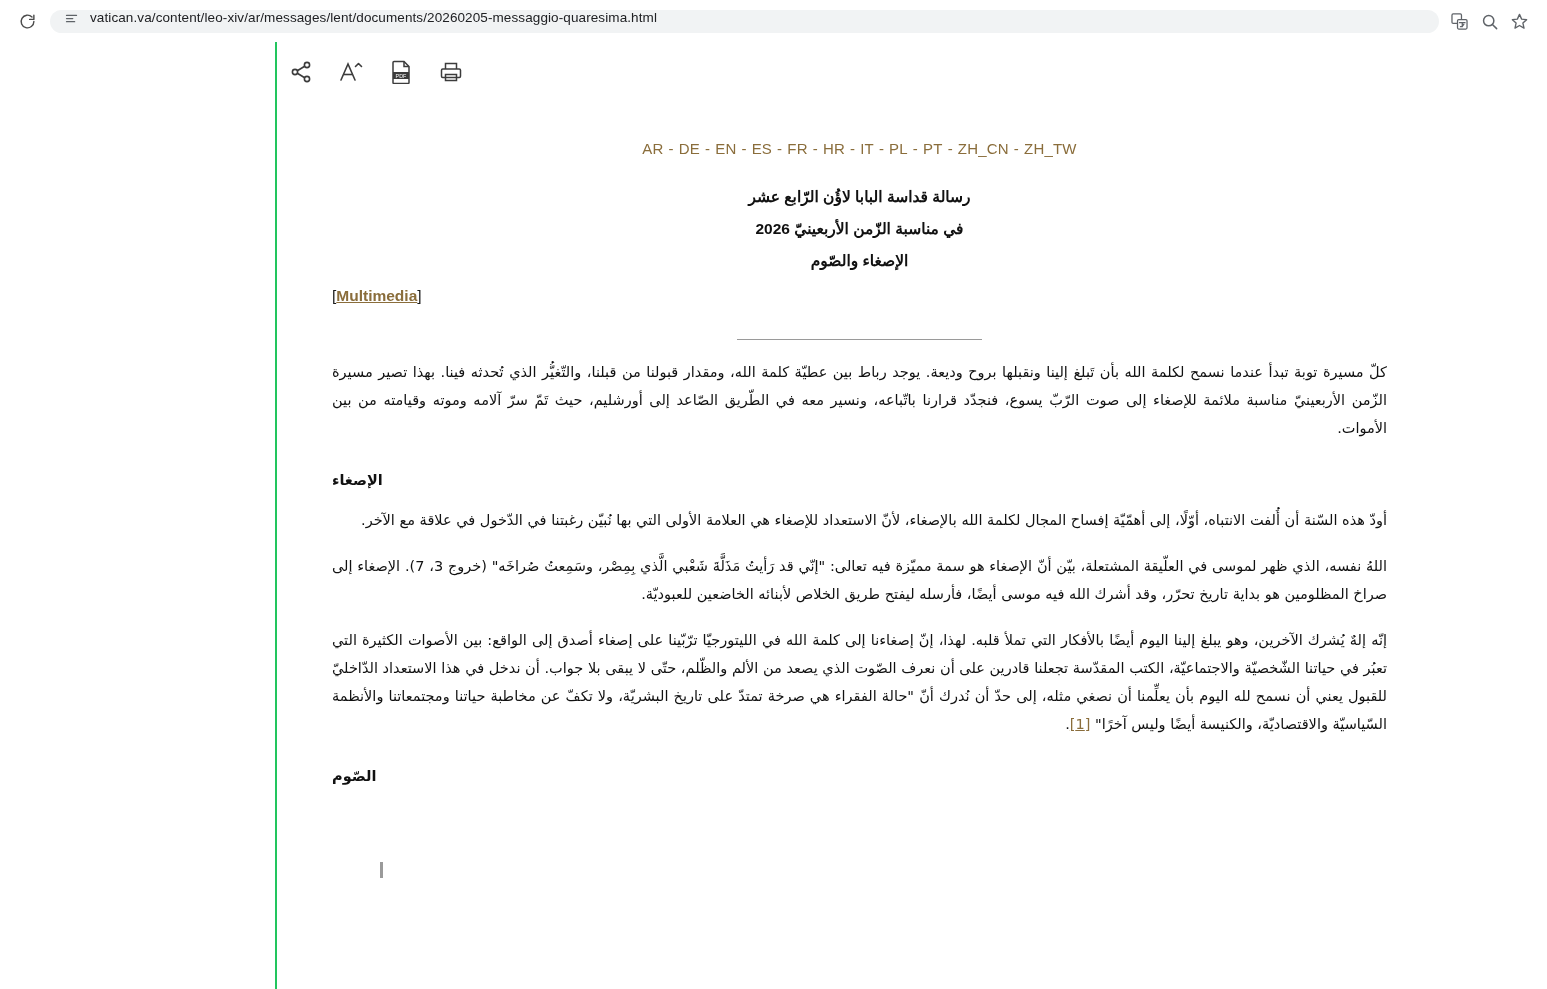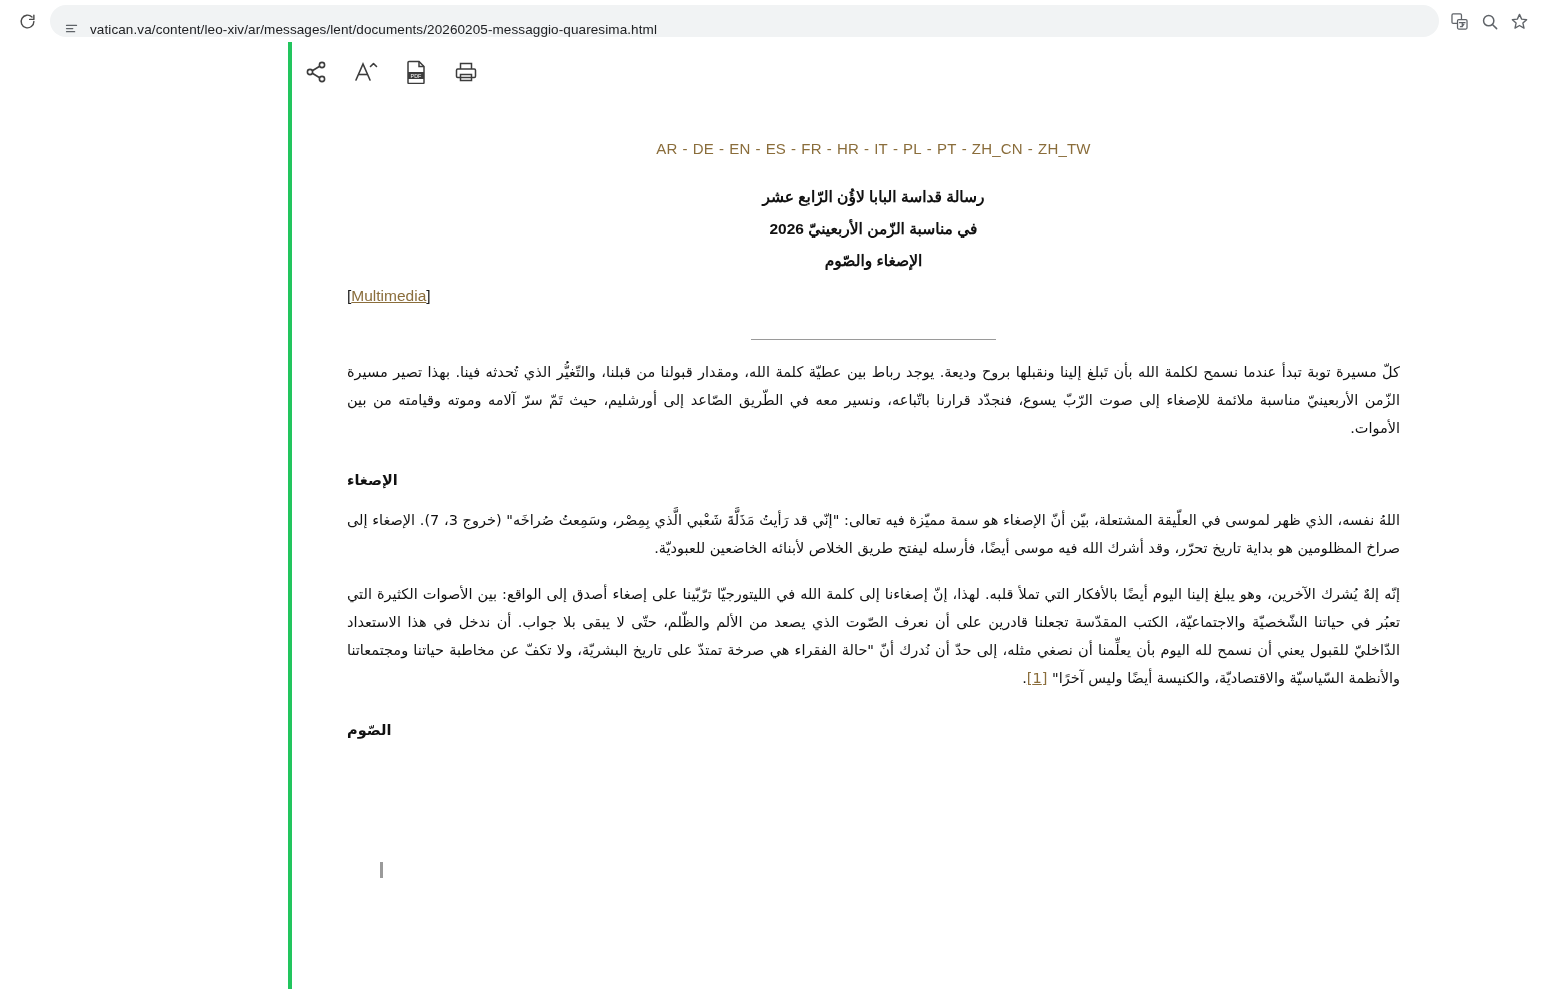--- a/index.html
+++ b/index.html
@@ -27,26 +27,26 @@
   }
   .reload-btn {
     width: 26px; height: 26px;
     display: flex; align-items: center; justify-content: center;
     color: #4b4b4b;
     flex: 0 0 auto;
     cursor: pointer;
   }
   .omnibox {
     flex: 1 1 auto;
-    height: 32px;
+    height: 23px;
     margin-left: 10px;
     background: #f1f3f4;
     border-radius: 16px;
     display: flex;
-    align-items: flex-end;
+    align-items: flex-start;
     padding: 0 12px;
     box-sizing: border-box;
     position: relative;
   }
   .omni-left-icon {
     width: 18px; height: 18px;
     margin-right: 10px;
     display: flex; align-items: center; justify-content: center;
     color: #5f6368;
     flex: 0 0 auto;
@@ -82,26 +82,26 @@
     overflow: hidden;
   }
   .page-left-gutter {
     position: absolute;
     left: 0; top: 0;
     width: 275px; height: 100%;
     background: #ffffff;
   }
   .doc {
     position: absolute;
-    left: 288px;
+    left: 275px;
     top: 0;
     width: 1172px;
     height: 100%;
     background: #ffffff;
-    border-left: 4px solid #22c55e;
+    border-left: 2px solid #22c55e;
     box-sizing: border-box;
   }
   .doc-inner {
     padding: 0 60px 0 55px;
     box-sizing: border-box;
   }
 
   
   .doc-toolbar {
     display: flex;
@@ -150,21 +150,21 @@
   .title-block div { font-weight: bold; }
   .multimedia {
     margin-top: 10px;
     font-size: 15.5px;
     color: #1a1a1a;
     direction: ltr;
   }
   .multimedia a {
     color: #8a6d3b;
     text-decoration: underline;
-    font-weight: normal;
+    font-weight: bold;
   }
   .divider {
     width: 245px;
     height: 1px;
     background: #9a9a9a;
     margin: 34px auto 0 auto;
   }
 
   
   .body-text {
@@ -296,20 +296,21 @@
           <div>الإصغاء والصّوم</div>
         </div>
 
         <div class="multimedia"><span>[</span><a>Multimedia</a><span>]</span></div>
 
         <div class="divider"></div>
 
         <div class="body-text para">كلّ مسيرة توبة تبدأ عندما نسمح لكلمة الله بأن تَبلغ إلينا ونقبلها بروح وديعة. يوجد رباط بين عطيّة كلمة الله، ومقدار قبولنا من قبلنا، والتّغيُّر الذي تُحدثه فينا. بهذا تصير مسيرة الزّمن الأربعينيّ مناسبة ملائمة للإصغاء إلى صوت الرّبّ يسوع، فنجدّد قرارنا باتّباعه، ونسير معه في الطّريق الصّاعد إلى أورشليم، حيث تَمّ سرّ آلامه وموته وقيامته من بين الأموات.</div>
 
         <div class="heading">الإصغاء</div>
+        <div class="body-text para">أودّ هذه السّنة أن أُلفت الانتباه، أوّلًا، إلى أهمّيّة إفساح المجال لكلمة الله بالإصغاء، لأنّ الاستعداد للإصغاء هي العلامة الأولى التي بها نُبيّن رغبتنا في الدّخول في علاقة مع الآخر.</div>
         <div class="body-text para">اللهُ نفسه، الذي ظهر لموسى في العلّيقة المشتعلة، بيّن أنّ الإصغاء هو سمة مميّزة فيه تعالى: "إنّي قد رَأيتُ مَذَلَّةَ شَعْبي الَّذي بِمِصْر، وسَمِعتُ صُراخَه" (خروج 3، 7). الإصغاء إلى صراخ المظلومين هو بداية تاريخ تحرّر، وقد أشرك الله فيه موسى أيضًا، فأرسله ليفتح طريق الخلاص لأبنائه الخاضعين للعبوديّة.</div>
         <div class="body-text para"><span>إنّه إلهٌ يُشرك الآخرين، وهو يبلغ إلينا اليوم أيضًا بالأفكار التي تملأ قلبه. لهذا، إنّ إصغاءنا إلى كلمة الله في الليتورجيّا ترّبّينا على إصغاء أصدق إلى الواقع: بين الأصوات الكثيرة التي تعبُر في حياتنا الشّخصيّة والاجتماعيّة، الكتب المقدّسة تجعلنا قادرين على أن نعرف الصّوت الذي يصعد من الألم والظّلم، حتّى لا يبقى بلا جواب. أن ندخل في هذا الاستعداد الدّاخليّ للقبول يعني أن نسمح لله اليوم بأن يعلِّمنا أن نصغي مثله، إلى حدّ أن نُدرك أنّ "حالة الفقراء هي صرخة تمتدّ على تاريخ البشريّة، ولا تكفّ عن مخاطبة حياتنا ومجتمعاتنا والأنظمة السّياسيّة والاقتصاديّة، والكنيسة أيضًا وليس آخرًا"</span><span class="fnref"> <a>[1]</a></span><span>.</span></div>
 
         <div class="heading">الصّوم</div>
 
       </div>
     </div>
 
     <div class="caret"></div>
   </div>

